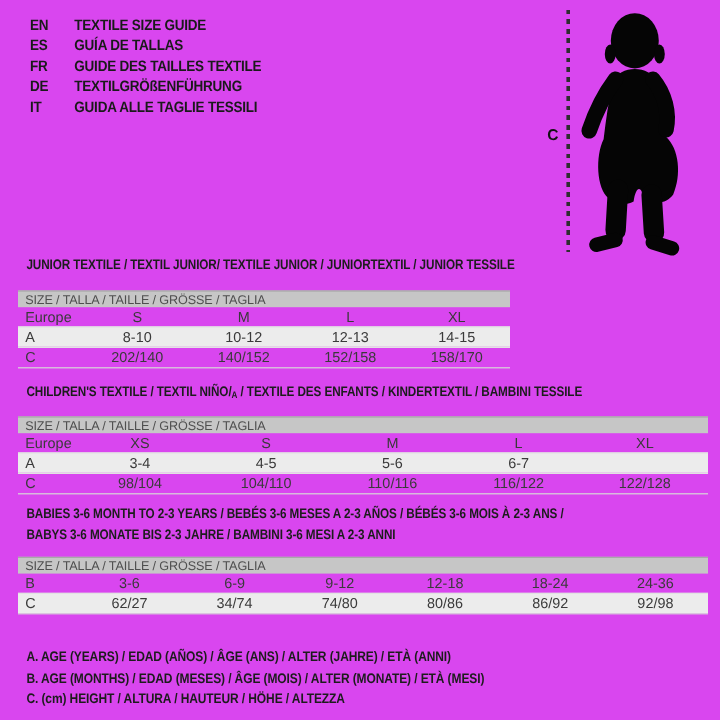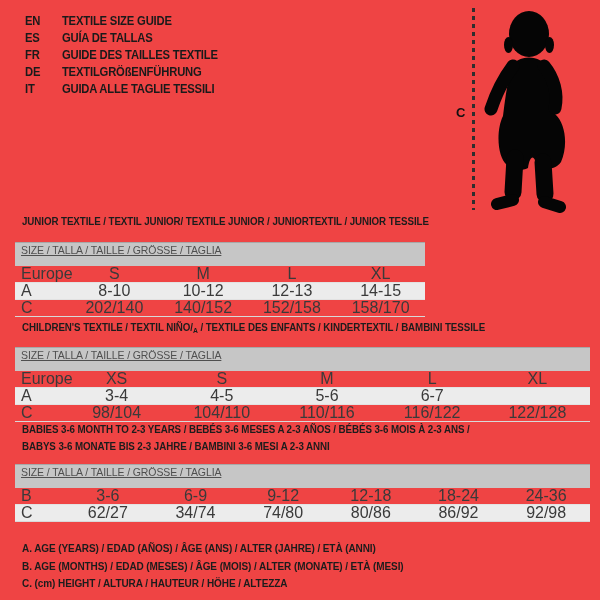--- a/index.html
+++ b/index.html
@@ -1,16 +1,16 @@
 <!DOCTYPE html>
 <html><head>
 <meta charset="utf-8">
 <style>
   html,body{margin:0;padding:0;background:#fff;}
-  .canvas{position:relative;width:600px;height:600px;background:#ef4444;
+  .canvas{position:relative;width:600px;height:600px;background:#d946ef;
           font-family:"Liberation Sans",sans-serif;overflow:hidden;}
 
   
   .lang-block{position:absolute;left:25px;top:13px;transform:scaleX(.9);transform-origin:0 0;}
   .lang-row{display:grid;grid-template-columns:41px auto;height:17px;line-height:17px;}
   .lang-code,.lang-label{font-weight:bold;font-size:12.5px;color:#1a1a1a;
           letter-spacing:-.2px;white-space:nowrap;}
 
   
   .height-line{position:absolute;left:472px;top:8px;width:3px;height:202px;
@@ -24,23 +24,23 @@
   .t1-title{top:215px;}
   .t2-title{top:321px;}
   .t3-title{top:421px;line-height:16.5px;}
   .subA{font-size:8px;vertical-align:-2px;}
 
   
   .size-table{position:absolute;left:15px;border-bottom:1px solid #d8d8d8;}
   .t1{top:242px;width:410px;}
   .t2{top:347px;width:575px;}
   .t3{top:464px;width:575px;}
-  .bar{height:24px;line-height:14px;background:#c6c6c6;border-top:1px solid #a8a8a8;
-       color:#4f4f4f;font-size:10.5px;padding-left:6px;letter-spacing:-.1px;box-sizing:border-box;text-decoration:underline;}
-  .trow{display:grid;height:16px;line-height:16px;font-size:16px;color:#3a3a3a;}
+  .bar{height:14px;line-height:14px;background:#c6c6c6;border-top:1px solid #a8a8a8;
+       color:#4f4f4f;font-size:10.5px;padding-left:6px;letter-spacing:-.1px;box-sizing:border-box;}
+  .trow{display:grid;height:16px;line-height:16px;font-size:12px;color:#3a3a3a;}
   .t1 .trow{grid-template-columns:55px repeat(4,1fr);}
   .t2 .trow{grid-template-columns:49px repeat(5,1fr);}
   .t3 .trow{grid-template-columns:49px repeat(6,1fr);}
   .trow + .trow{border-top:1px solid #e2e2e2;}
   .alt{background:#ececec;}
   .lbl{padding-left:6px;}
   .val{text-align:center;}
 
   
   .legend{position:absolute;left:22px;top:540px;transform:scaleX(.87);transform-origin:0 0;}

